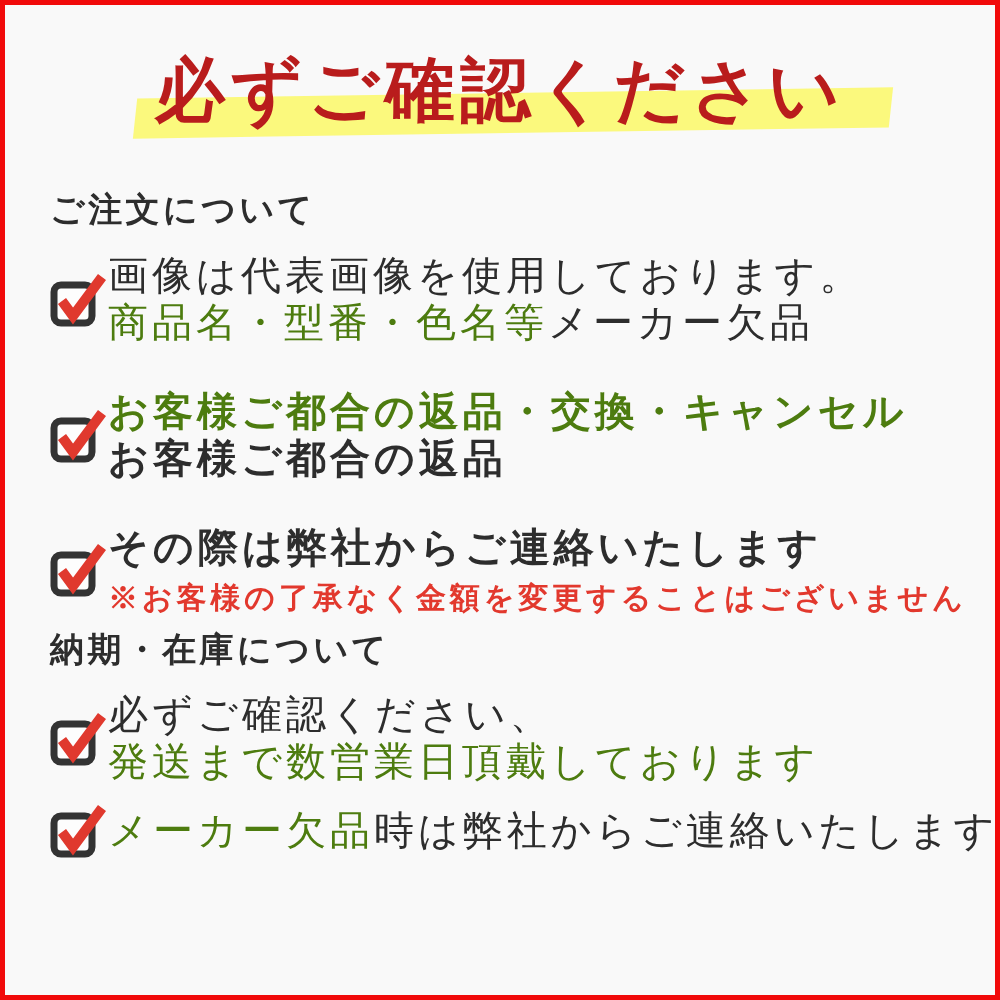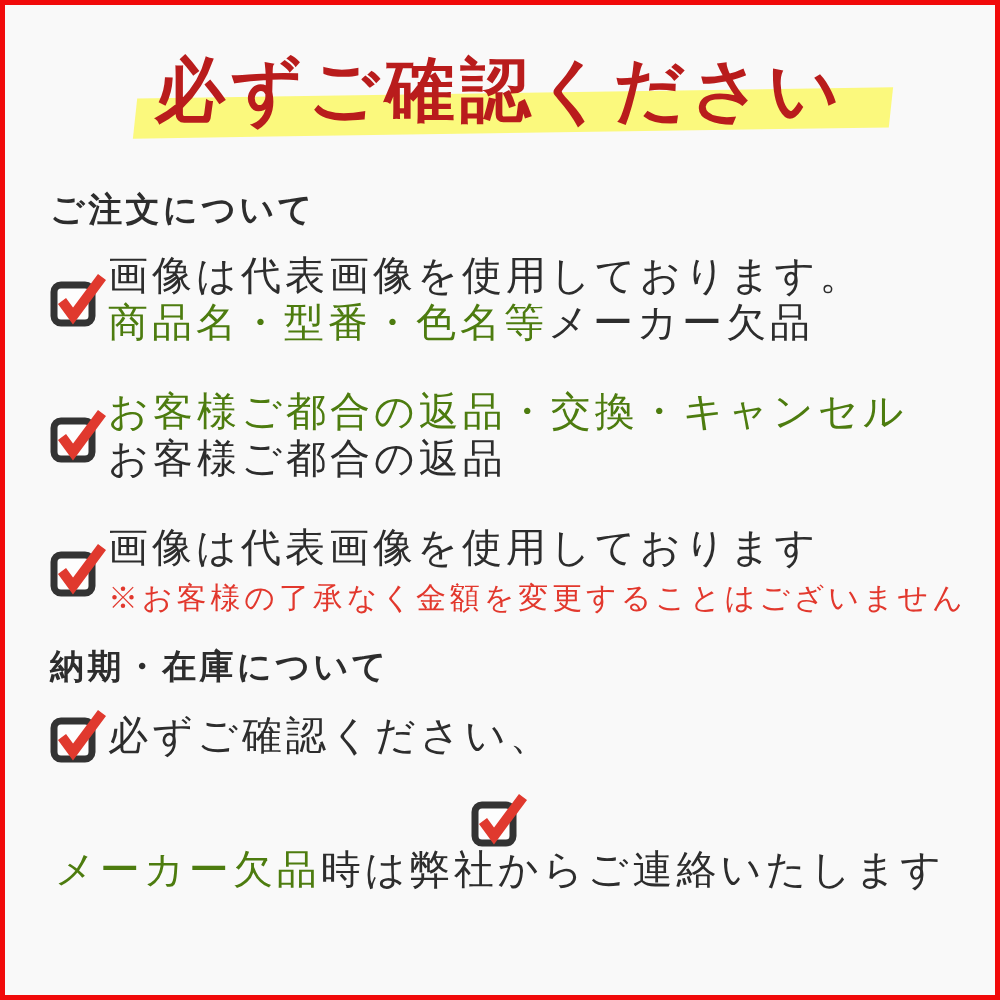--- a/index.html
+++ b/index.html
@@ -51,30 +51,30 @@
   .section-heading {
     margin: 0;
     font-size: 34px;
     font-weight: 700;
     letter-spacing: 0.1em;
     line-height: 1.25;
     color: #2d2d2d;
     white-space: nowrap;
   }
   .heading-order  { margin-top: 2px; }
-  .heading-stock  { margin-top: 32px; }
+  .heading-stock  { margin-top: 15px; }
 
   
   .item {
     display: flex;
     align-items: center;
     margin-top: 20px;
   }
-  .item.gap-lg { margin-top: 42px; }
-  .item.gap-md { margin-top: 30px; flex-direction: column; }
+  .item.gap-lg { margin-top: 42px; font-weight: bold; }
+  .item.gap-md { margin-top: 18px; }
 
   .cb {
     flex: none;
     width: 58px;
     padding-top: 2px;
   }
   .cb svg { display: block; overflow: visible; }
 
   .lines { flex: 1; min-width: 0; }
   .line {
@@ -136,36 +136,37 @@
     </div>
 
     <div class="item gap-lg">
       <span class="cb">
         <svg width="50" height="52" viewBox="0 0 50 52">
           <rect x="4" y="11" width="38" height="38" rx="7" fill="#fdfdfd" stroke="#333333" stroke-width="7"></rect>
           <path d="M12 27 L23 42 L52 3" fill="none" stroke="#e0392e" stroke-width="10" stroke-linejoin="miter"></path>
         </svg>
       </span>
       <div class="lines">
-        <p class="line"><span class="black">画像は代表画像を使用しております</span></p>
+        <p class="line"><span class="black">その際は弊社からご連絡いたします</span></p>
         <p class="note-line">※お客様の了承なく金額を変更することはございません</p>
       </div>
     </div>
 
     <h2 class="section-heading heading-stock">納期・在庫について</h2>
 
     <div class="item">
       <span class="cb">
         <svg width="50" height="52" viewBox="0 0 50 52">
           <rect x="4" y="11" width="38" height="38" rx="7" fill="#fdfdfd" stroke="#333333" stroke-width="7"></rect>
           <path d="M12 27 L23 42 L52 3" fill="none" stroke="#e0392e" stroke-width="10" stroke-linejoin="miter"></path>
         </svg>
       </span>
       <div class="lines">
         <p class="line"><span class="black">必ずご確認ください、</span></p>
+        <p class="line"><span class="red">発送まで数営業日頂戴しております</span></p>
       </div>
     </div>
 
     <div class="item gap-md">
       <span class="cb">
         <svg width="50" height="52" viewBox="0 0 50 52">
           <rect x="4" y="11" width="38" height="38" rx="7" fill="#fdfdfd" stroke="#333333" stroke-width="7"></rect>
           <path d="M12 27 L23 42 L52 3" fill="none" stroke="#e0392e" stroke-width="10" stroke-linejoin="miter"></path>
         </svg>
       </span>

